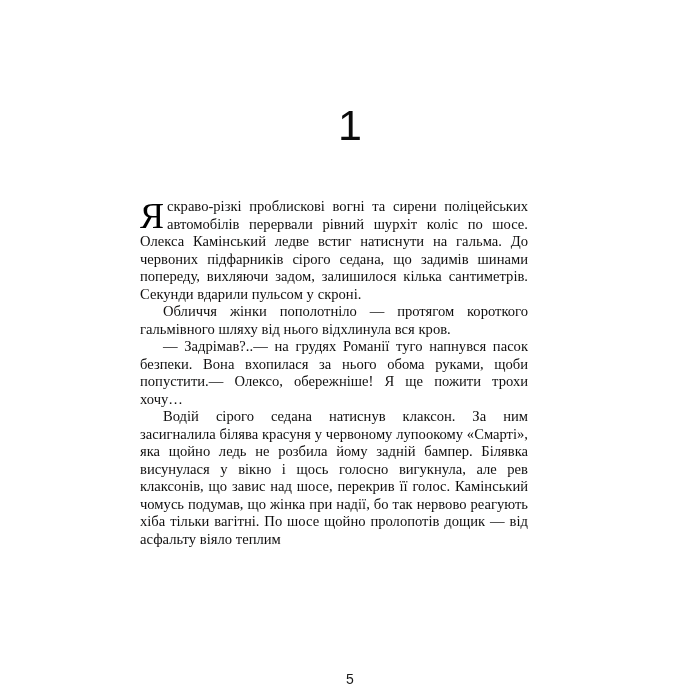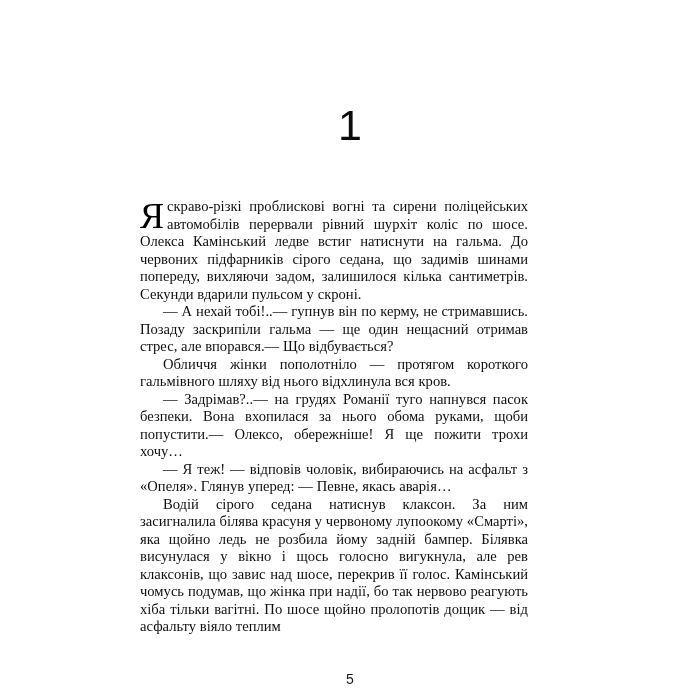--- a/index.html
+++ b/index.html
@@ -91,27 +91,25 @@
 <body>
 
 <div class="page">
 
   <div class="chapter-number">1</div>
 
   <div class="text-block">
 
     <p class="para first"><span class="dropcap">Я</span><span>скраво-різкі проблискові вогні та сирени поліцейських автомобілів перервали рівний шурхіт коліс по шосе. Олекса Камінський ледве встиг натиснути на гальма. До червоних підфарників сірого седана, що задимів шинами попереду, вихляючи задом, залишилося кілька сантиметрів. Секунди вдарили пульсом у скроні.</span></p>
 
-    <p class="para">— А нехай тобі!..— гупнув він по керму, не стримавшись. Позаду заскрипіли гальма — ще один нещасний отримав стрес, але впорався.— Що відбувається?</p>
 
     <p class="para">Обличчя жінки пополотніло — протягом короткого гальмівного шляху від нього відхлинула вся кров.</p>
 
     <p class="para">— Задрімав?..— на грудях Романії туго напнувся пасок безпеки. Вона вхопилася за нього обома руками, щоби попустити.— Олексо, обережніше! Я ще пожити трохи хочу…</p>
 
-    <p class="para">— Я теж! — відповів чоловік, вибираючись на асфальт з «Опеля». Глянув уперед: — Певне, якась аварія…</p>
 
     <p class="para">Водій сірого седана натиснув клаксон. За ним засигналила білява красуня у червоному лупоокому «Смарті», яка щойно ледь не розбила йому задній бампер. Білявка висунулася у вікно і щось голосно вигукнула, але рев клаксонів, що завис над шосе, перекрив її голос. Камінський чомусь подумав, що жінка при надії, бо так нервово реагують хіба тільки вагітні. По шосе щойно пролопотів дощик — від асфальту віяло теплим</p>
 
   </div>
 
   <div class="folio">5</div>
 
 </div>
 
 </body></html>

